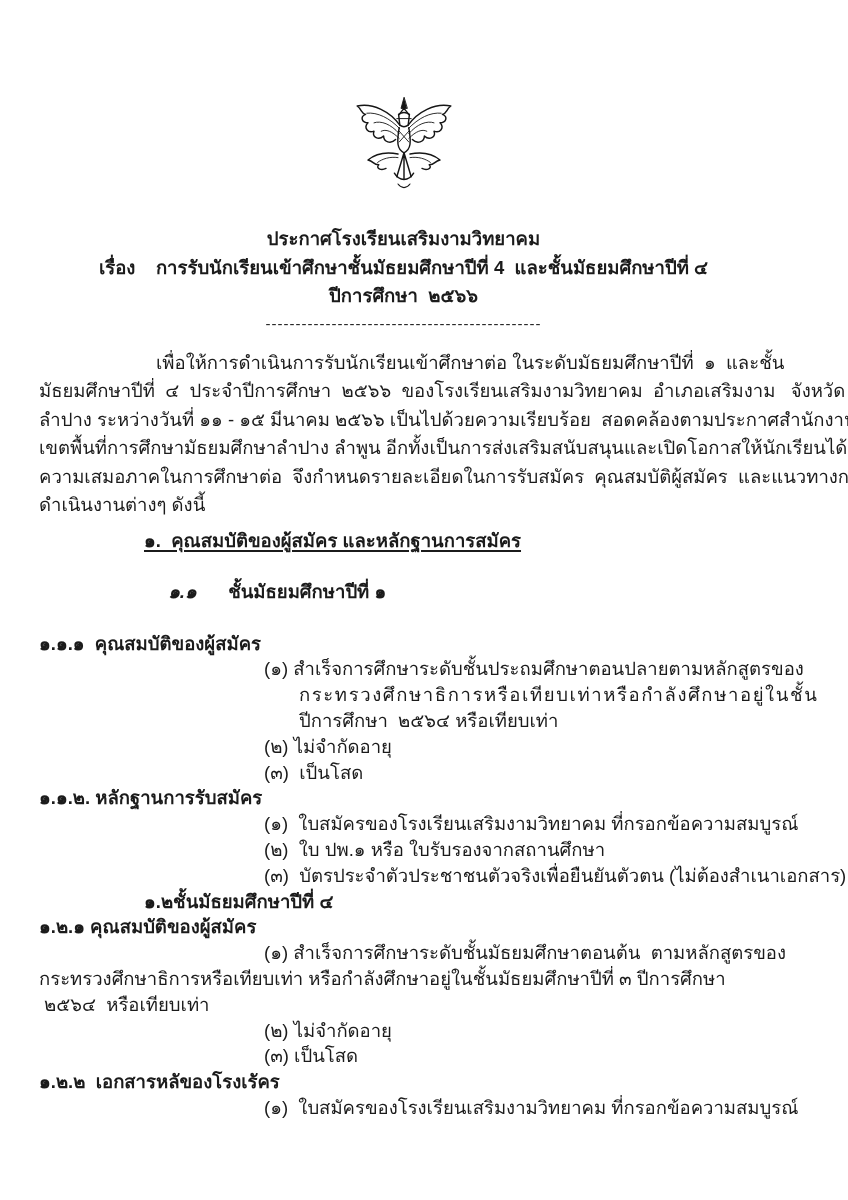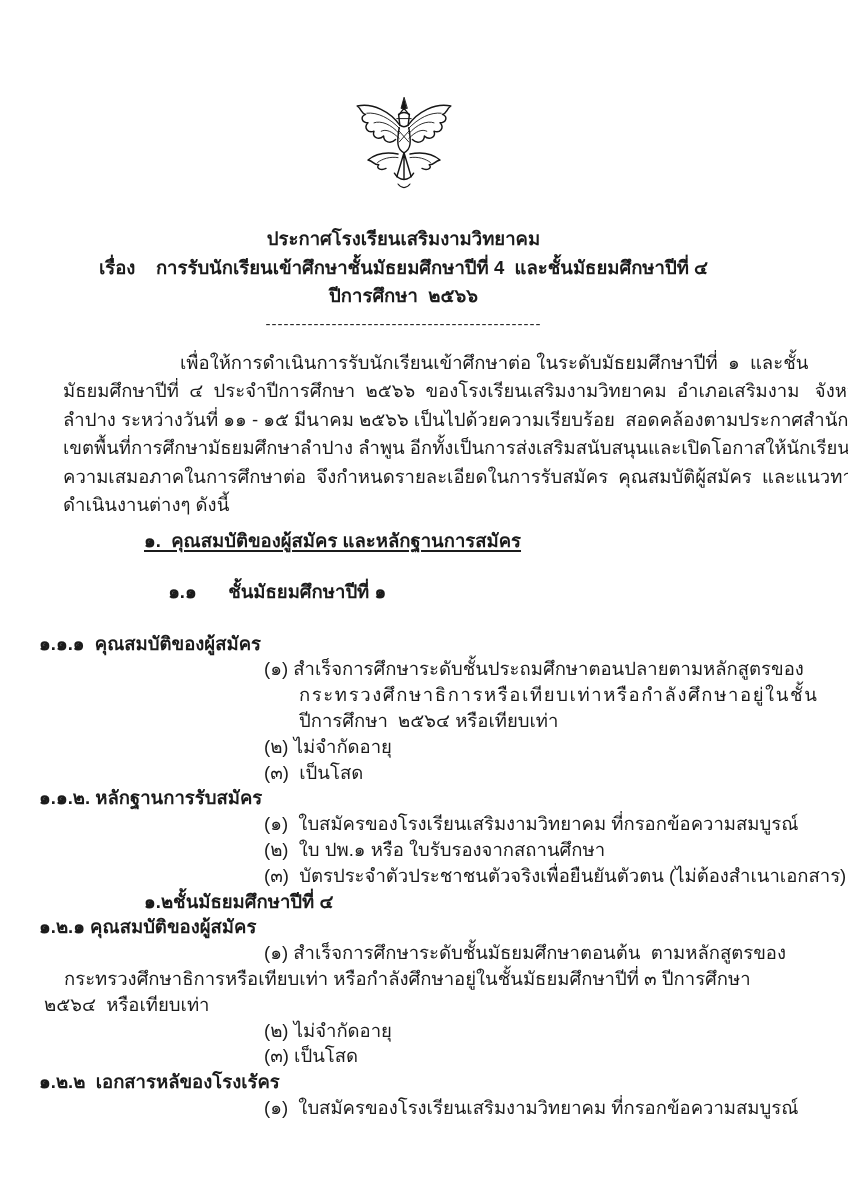--- a/index.html
+++ b/index.html
@@ -11,37 +11,37 @@
     font-family:"Liberation Sans", sans-serif;
     color:#1b1b1b;
     box-sizing:border-box;
   }
   .content{padding:0 80px 0 39px;}
   .emblem-wrap{text-align:center;padding-top:93px;}
   .emblem{width:120px;height:122px;display:inline-block;}
   .title-block{text-align:center;font-weight:bold;font-size:20px;line-height:29px;margin-top:6px;}
   .title-block .line{white-space:pre;}
   .divider{text-align:center;font-size:15px;letter-spacing:1px;color:#2a2a2a;margin-top:4px;line-height:18px;}
-  .intro{margin-top:16px;margin-left:24px;}
+  .intro{margin-top:16px;}
   .line{font-size:18.5px;line-height:28.5px;white-space:pre;}
   .list .line{line-height:25.8px;}
   .first{padding-left:117px;}
   .bold{font-weight:bold;}
   .h1{
     margin-left:105px;font-weight:bold;
     text-decoration:underline;text-decoration-thickness:2px;text-underline-offset:3px;
   }
   .list{margin-top:8px;}
   .ind11{margin-left:88px;}
-  .ind11 .num{display:inline-block;width:60px;}
+  .ind11 .num{display:inline-block;width:60px;font-style:italic;}
   .ind111{}
   .ind12{margin-left:105px;}
   .item{margin-left:225px;}
   .cont{margin-left:260px;}
-  .flush{margin-left:25px;}
+  .flush{margin-left:0;}
   .flush2{margin-left:5px;}
   .ls{letter-spacing:1.6px;}
 </style>
 </head>
 <body>
 
 <div class="page">
   <div class="content">
 
     <div class="emblem-wrap">

